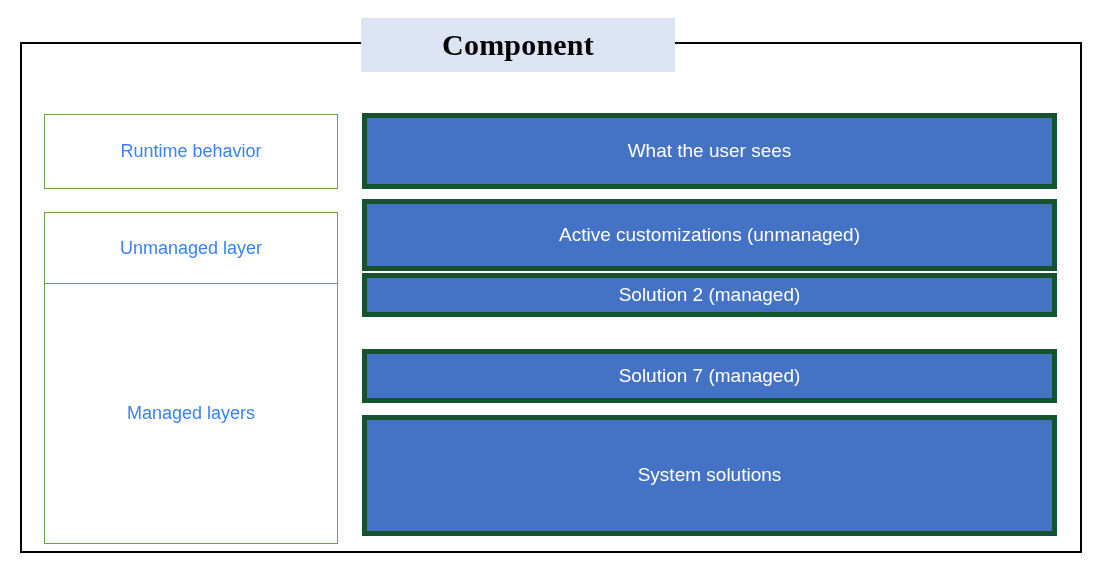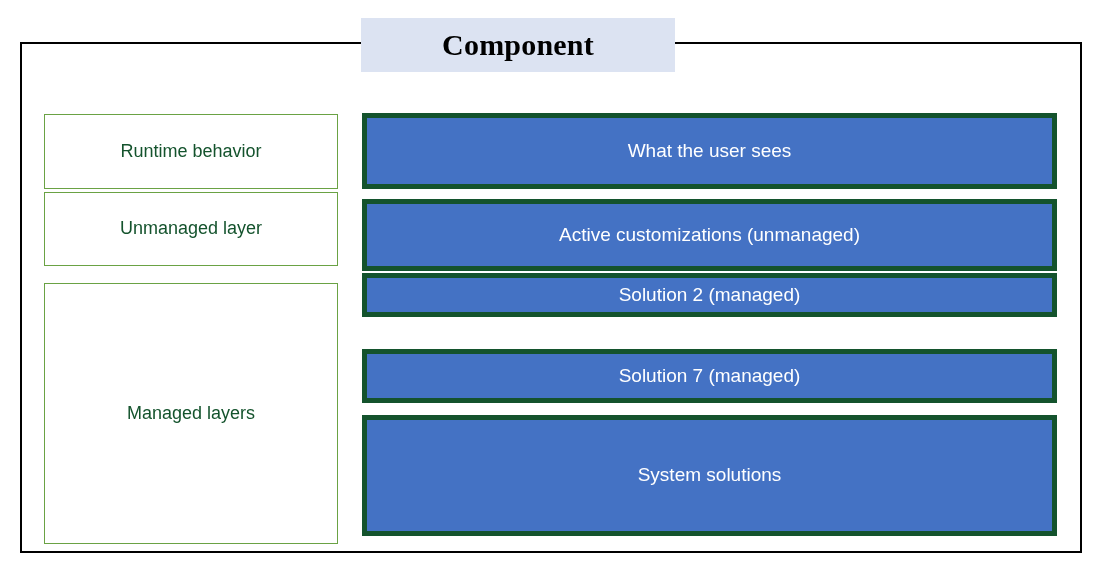--- a/index.html
+++ b/index.html
@@ -56,27 +56,27 @@
     border: 1.5px solid #6aa244;
     background: #ffffff;
     box-sizing: border-box;
     display: flex;
     align-items: center;
     justify-content: center;
     z-index: 3;
   }
   .layer-box .layer-label {
     font-size: 18px;
-    color: #14532d;
+    color: #3b82f6;
     line-height: 1.2;
     text-align: center;
   }
 
   #layer-box-runtime   { top: 114px; height: 75px; }
-  #layer-box-unmanaged { top: 192px; height: 74px; }
+  #layer-box-unmanaged { top: 212px; height: 74px; }
   #layer-box-managed   { top: 283px; height: 261px; }
 
   
   .stack-bar {
     position: absolute;
     left: 362px;
     width: 695px;
     background: #4472c4;
     border: 5px solid #14532d;
     box-sizing: border-box;

